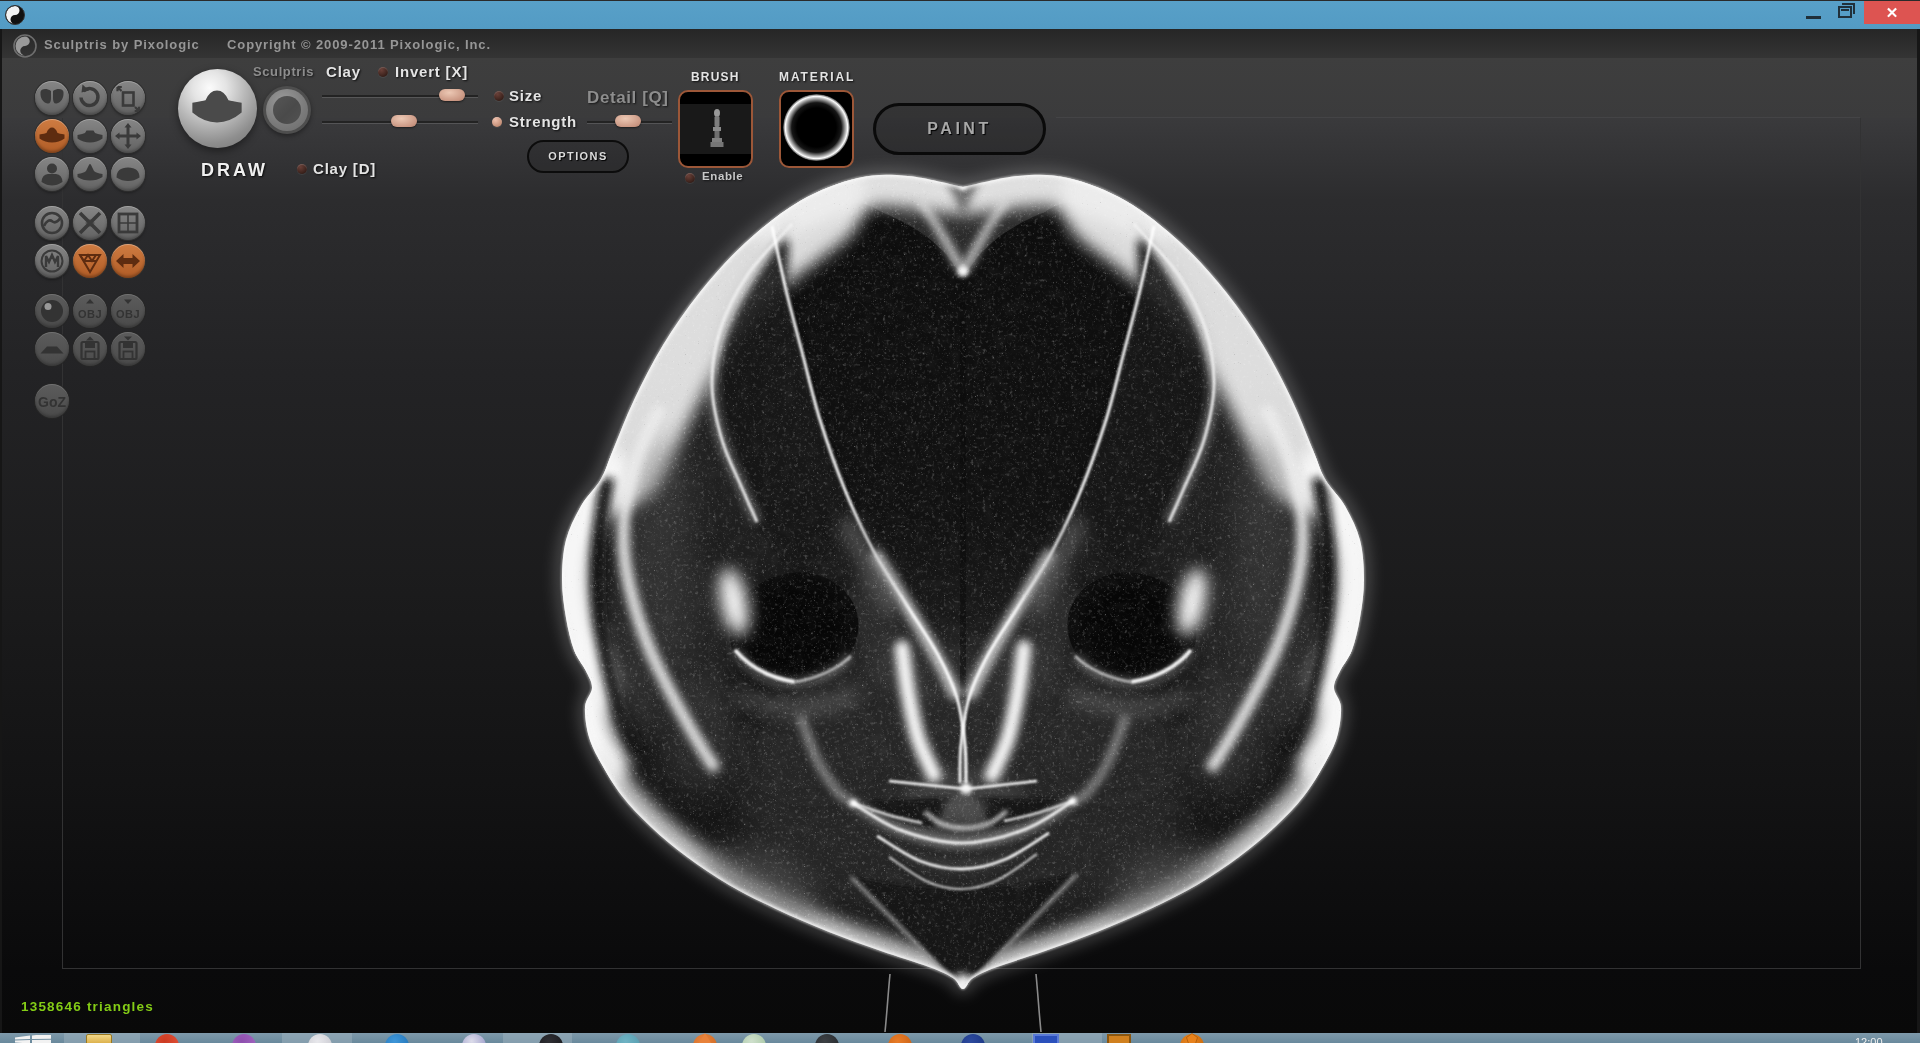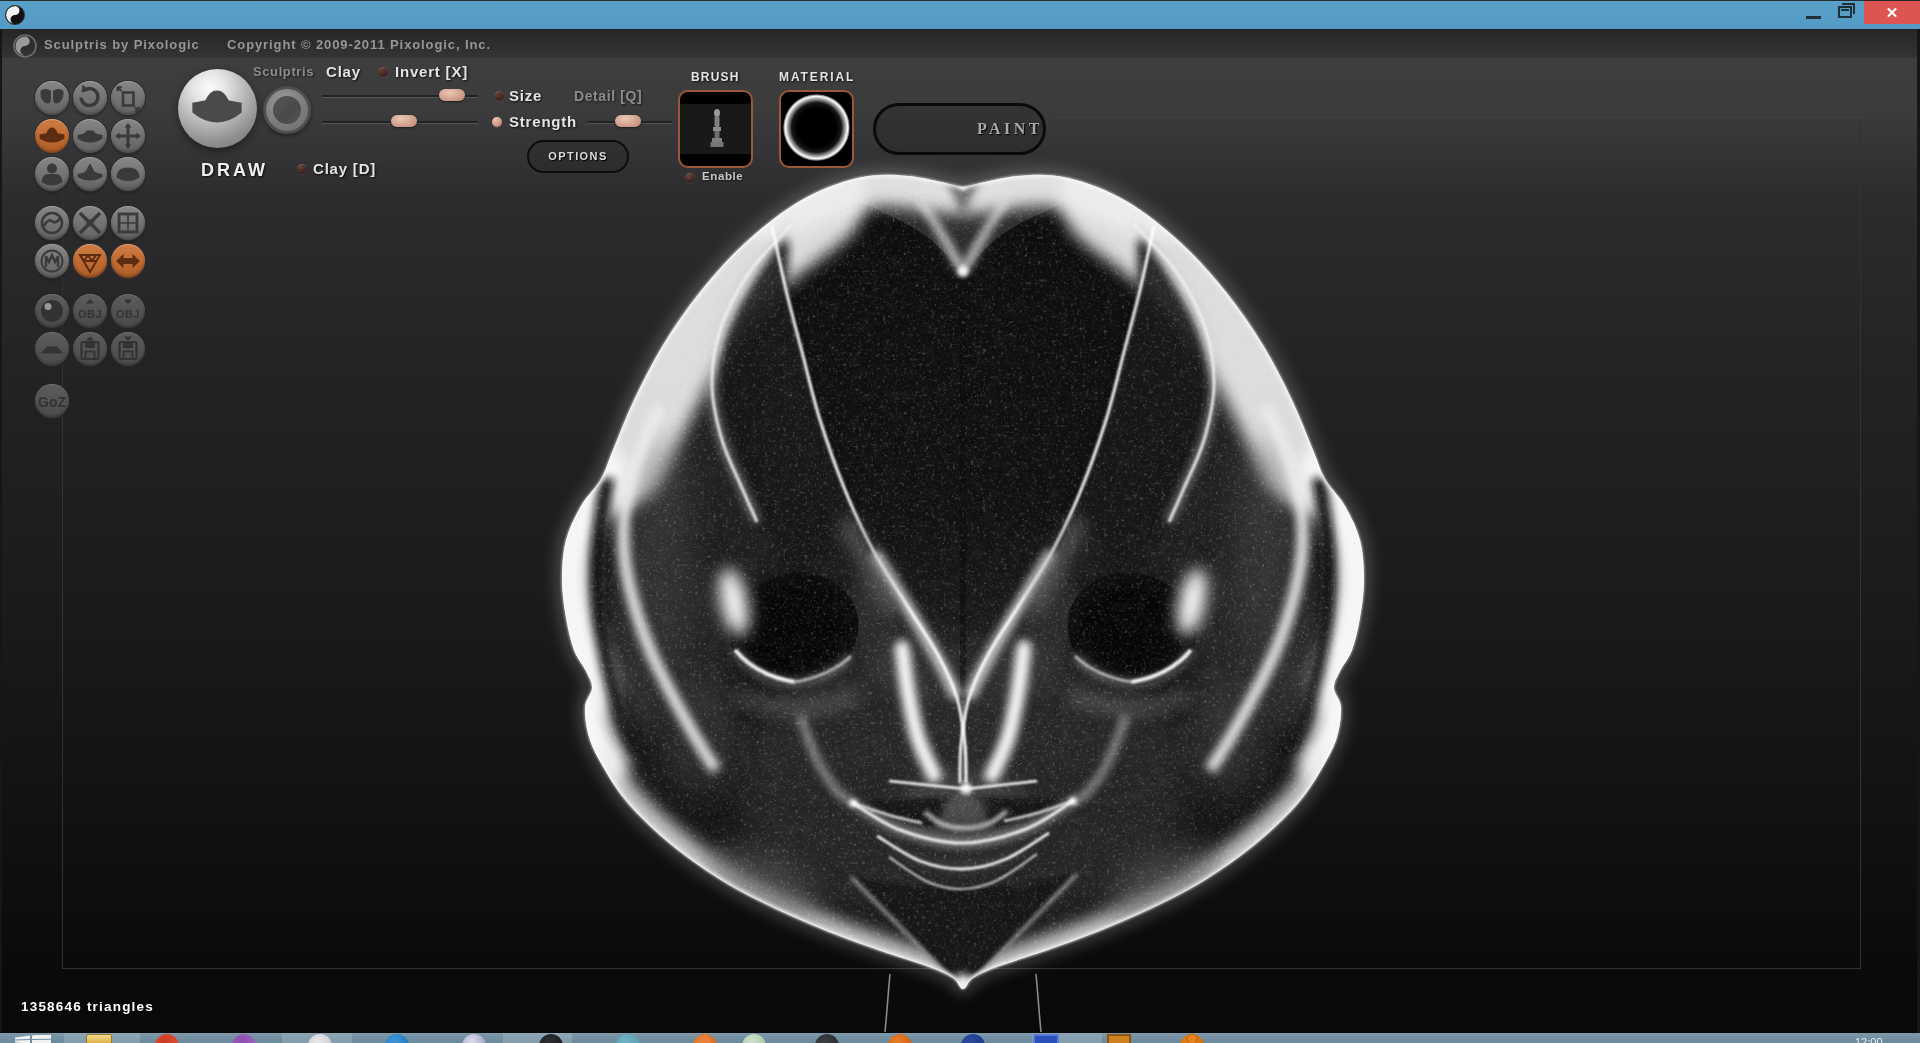--- a/index.html
+++ b/index.html
@@ -49,24 +49,24 @@
   background:#4e4e4e; box-shadow:0 2px 5px rgba(0,0,0,0.4); }
 #lazy-ring::before { content:''; position:absolute; inset:3px; border-radius:50%;
   background:radial-gradient(circle at 40% 30%, #9a9a9a, #7a7a7a 60%, #6a6a6a); }
 #lazy-ring::after { content:''; position:absolute; inset:10px; border-radius:50%;
   background:linear-gradient(135deg, #565656, #4a4a4a 55%, #525252); }
 #options-btn { position:absolute; left:527px; top:140px; width:102px; height:33px; border-radius:17px;
   border:2.5px solid #0c0c0c; background:rgba(20,20,20,0.12); color:#dcdcdc; font-size:11px; font-weight:bold;
   letter-spacing:1.4px; text-align:center; line-height:29px; text-shadow:1px 1px 1px #000; }
 #paint-btn { position:absolute; left:873px; top:103px; width:173px; height:52px; border-radius:27px;
   border:3.5px solid #0a0a0a; background:rgba(18,18,18,0.18); color:#a8a8a8; font-size:16px; font-weight:bold;
-  letter-spacing:3.5px; text-align:right; line-height:46px; text-shadow:1px 1px 1px #000;font-family:Liberation Serif, serif; }
+  letter-spacing:3.5px; text-align:center; line-height:46px; text-shadow:1px 1px 1px #000; }
 .thumb { position:absolute; width:75px; height:78px; border-radius:10px; border:2px solid #9c5738;
   background:#000; overflow:hidden; }
-#tri-count { position:absolute; left:21px; top:999px; color:#ffffff; font-size:13.5px; font-weight:bold; letter-spacing:1.2px; }
+#tri-count { position:absolute; left:21px; top:999px; color:#84cc16; font-size:13.5px; font-weight:bold; letter-spacing:1.2px; }
 #taskbar { position:absolute; left:0; top:1033px; width:1920px; height:10px;
   background:linear-gradient(#7e99aa,#69899c); overflow:hidden; }
 </style></head>
 <body>
 <div id="win">
   <div id="viewport"></div>
   <svg style="position:absolute;left:0;top:0" width="1920" height="1043" viewBox="0 0 1920 1043">
 <defs>
 <filter id="b1" filterUnits="userSpaceOnUse" x="430" y="120" width="1070" height="940">
           <feGaussianBlur stdDeviation="1"></feGaussianBlur>
@@ -366,21 +366,21 @@
   <div class="wlabel" style="left:326px;top:63px">Clay</div>
   <div class="radio" style="left:378px;top:67px"></div>
   <div class="wlabel" style="left:395px;top:63px">Invert [X]</div>
 
   <div class="track" style="left:322px;top:95px;width:156px"></div>
   <div class="pill" style="left:439px;top:89px"></div>
   <div class="track" style="left:322px;top:121px;width:156px"></div>
   <div class="pill" style="left:391px;top:115px"></div>
   <div class="radio" style="left:494px;top:91px"></div>
   <div class="wlabel" style="left:509px;top:87px">Size</div>
-  <div class="glabel" style="left:574px;top:88px;font-size:14px">Detail [Q]</div>
+  <div class="glabel" style="left:587px;top:88px;font-size:17px">Detail [Q]</div>
   <div class="radio pink" style="left:492px;top:117px"></div>
   <div class="wlabel" style="left:509px;top:113px">Strength</div>
   <div class="track" style="left:587px;top:121px;width:85px"></div>
   <div class="pill" style="left:615px;top:115px"></div>
   <div id="options-btn">OPTIONS</div>
   <div class="radio" style="left:297px;top:164px"></div>
   <div class="wlabel" style="left:313px;top:160px">Clay [D]</div>
 
   <div class="wlabel" style="left:691px;top:70px;font-size:12px;letter-spacing:1.2px">BRUSH</div>
   <div class="thumb" style="left:678px;top:90px">

